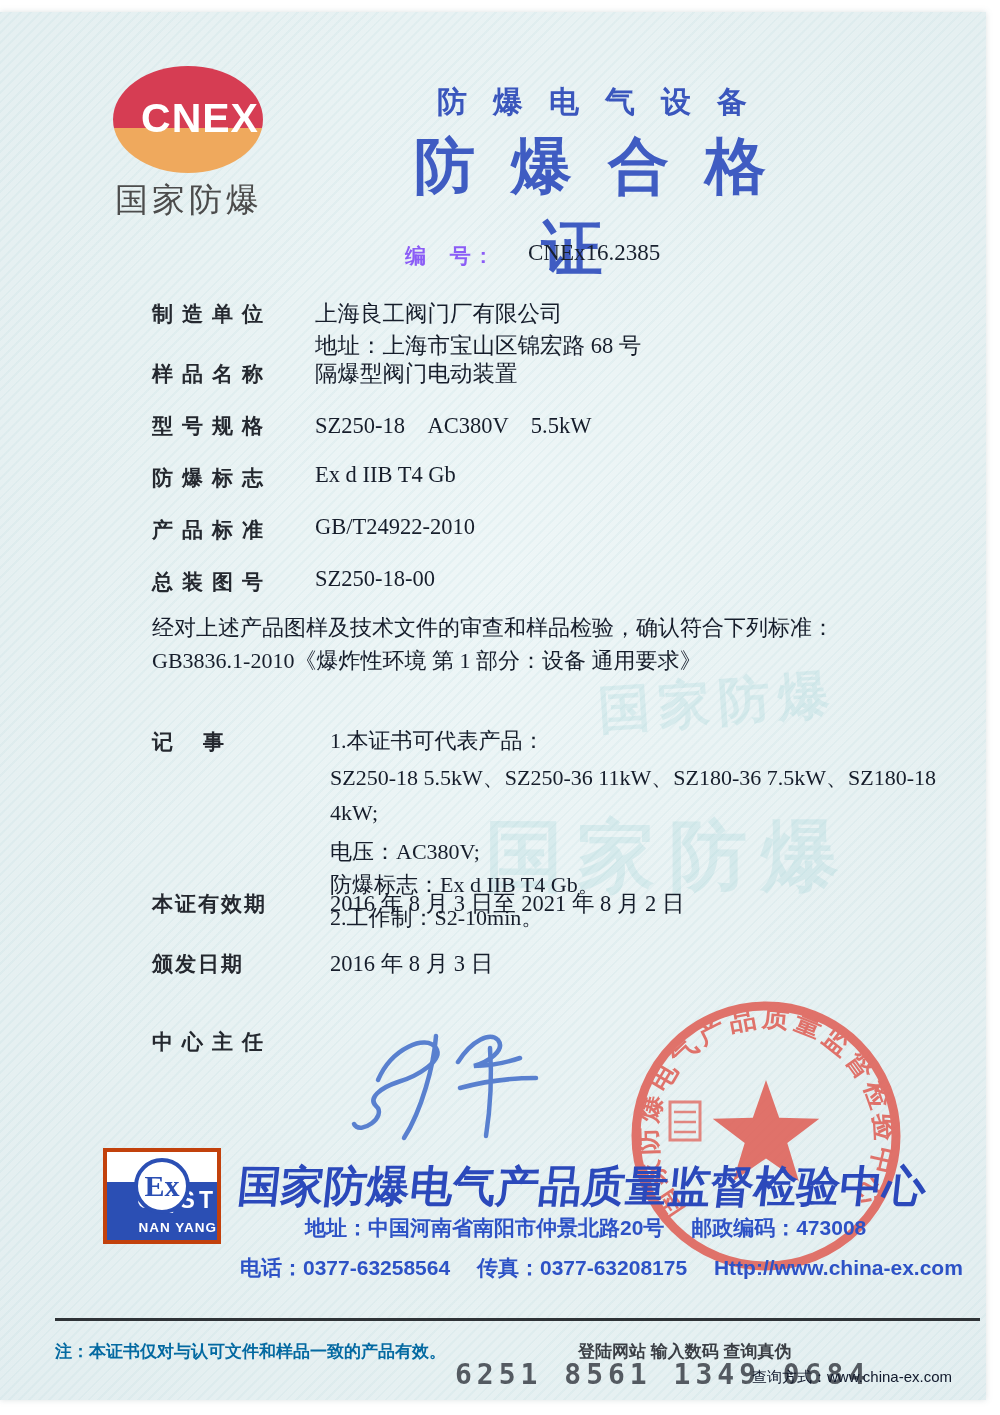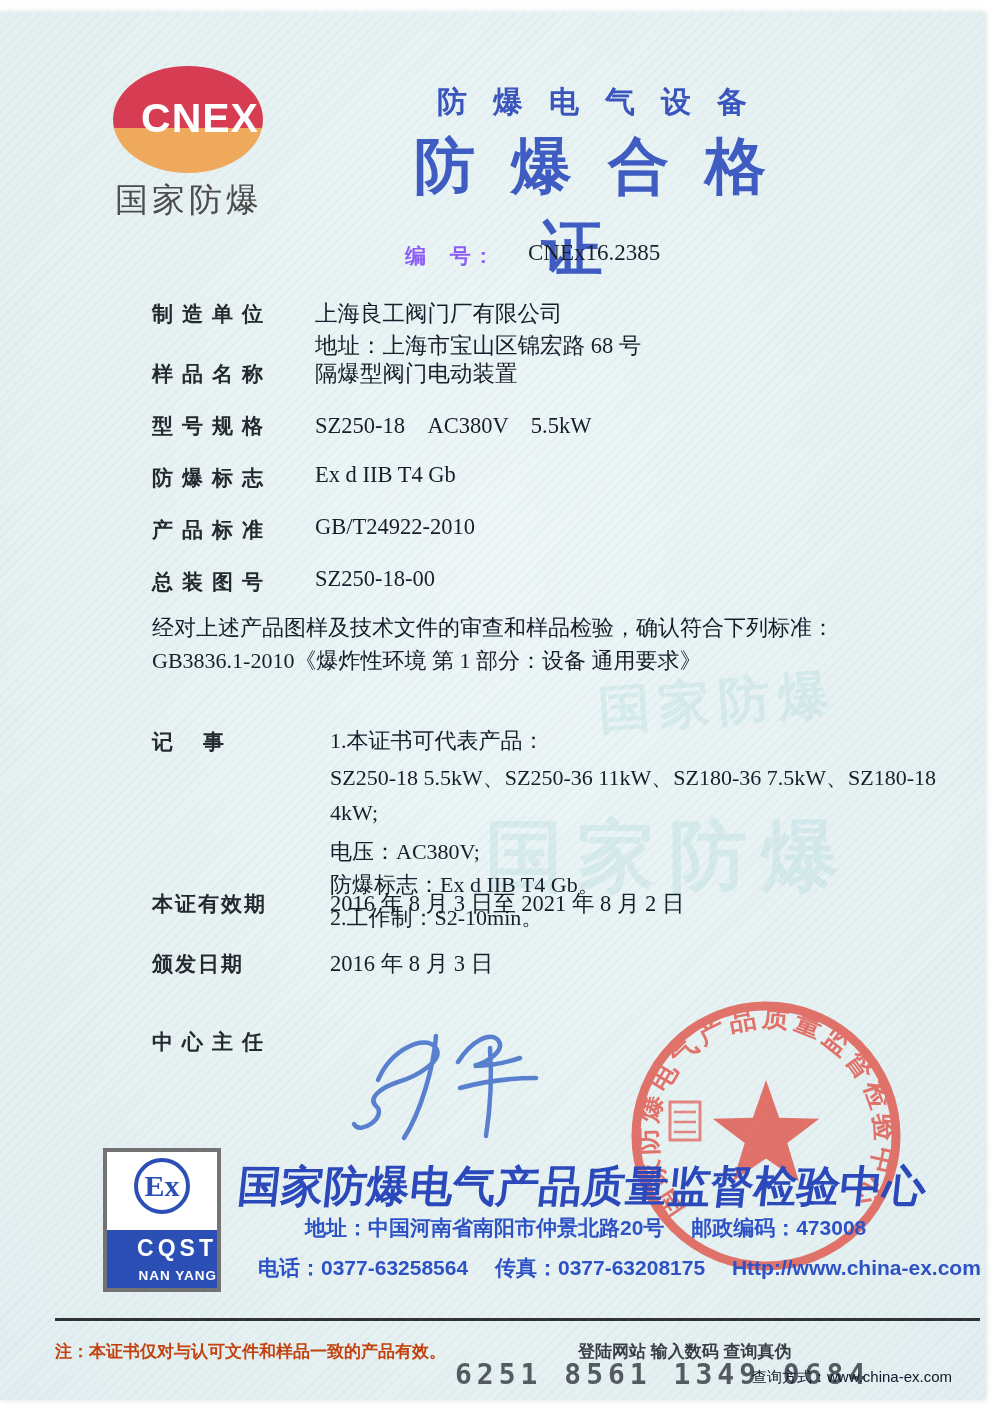--- a/index.html
+++ b/index.html
@@ -61,22 +61,22 @@
   .para, .note-line{
     font-size:22px;color:#161d2b;white-space:nowrap;
     font-family:"Liberation Serif","DejaVu Serif",serif;
   }
   
   .sig{left:340px;top:1018px;}
   
   .stamp{left:616px;top:986px;opacity:.82;}
   
   .ex-box{
-    left:103px;top:1148px;width:118px;height:144px;
-    border:4px solid #737373;background:#ffffff;box-sizing:border-box;
+    left:103px;top:1148px;width:118px;height:96px;
+    border:4px solid #c2410c;background:#ffffff;box-sizing:border-box;
   }
   .ex-circle{
     position:absolute;left:50%;top:6px;transform:translateX(-50%);
     width:56px;height:56px;border:4px solid #2b4fb4;border-radius:50%;
     box-sizing:border-box;text-align:center;
     color:#2b4fb4;font-weight:bold;font-size:30px;line-height:48px;
     font-family:"Liberation Serif","DejaVu Serif",serif;background:#fff;z-index:2;
   }
   .ex-band{
     position:absolute;left:0;bottom:0;width:100%;height:58px;background:#2b4fb4;
@@ -87,25 +87,25 @@
   .org-name{
     left:238px;top:1158px;width:675px;
     color:#2b49bb;font-weight:bold;font-size:43px;white-space:nowrap;
     font-family:"Liberation Serif","DejaVu Serif",serif;
     transform:skewX(-6deg);
   }
   .org-address{
     left:305px;top:1214px;font-size:21px;font-weight:bold;color:#2d52c6;white-space:nowrap;
   }
   .org-phone{
-    left:258px;top:1254px;font-size:21px;font-weight:bold;color:#2d52c6;white-space:nowrap;
+    left:240px;top:1254px;font-size:21px;font-weight:bold;color:#2d52c6;white-space:nowrap;
   }
   
   .divider{left:55px;top:1318px;width:925px;height:3px;background:#2f3337;}
-  .foot-note{left:55px;top:1340px;font-size:17px;color:#c2410c;font-weight:bold;white-space:nowrap;}
+  .foot-note{left:55px;top:1340px;font-size:17px;color:#0369a1;font-weight:bold;white-space:nowrap;}
   .foot-hint{left:578px;top:1340px;font-size:17px;color:#3a3e44;font-weight:bold;white-space:nowrap;}
   .foot-code{
     left:455px;top:1358px;font-size:28px;font-weight:bold;color:#545a61;
     letter-spacing:5px;font-family:"DejaVu Sans Mono","Liberation Mono",monospace;white-space:nowrap;
   }
   .foot-query{left:752px;top:1368px;font-size:15px;color:#0f172a;white-space:nowrap;}
   
   .wm{
     color:rgba(70,175,185,0.12);font-weight:bold;white-space:nowrap;
     font-family:"Liberation Serif","DejaVu Serif",serif;pointer-events:none;

